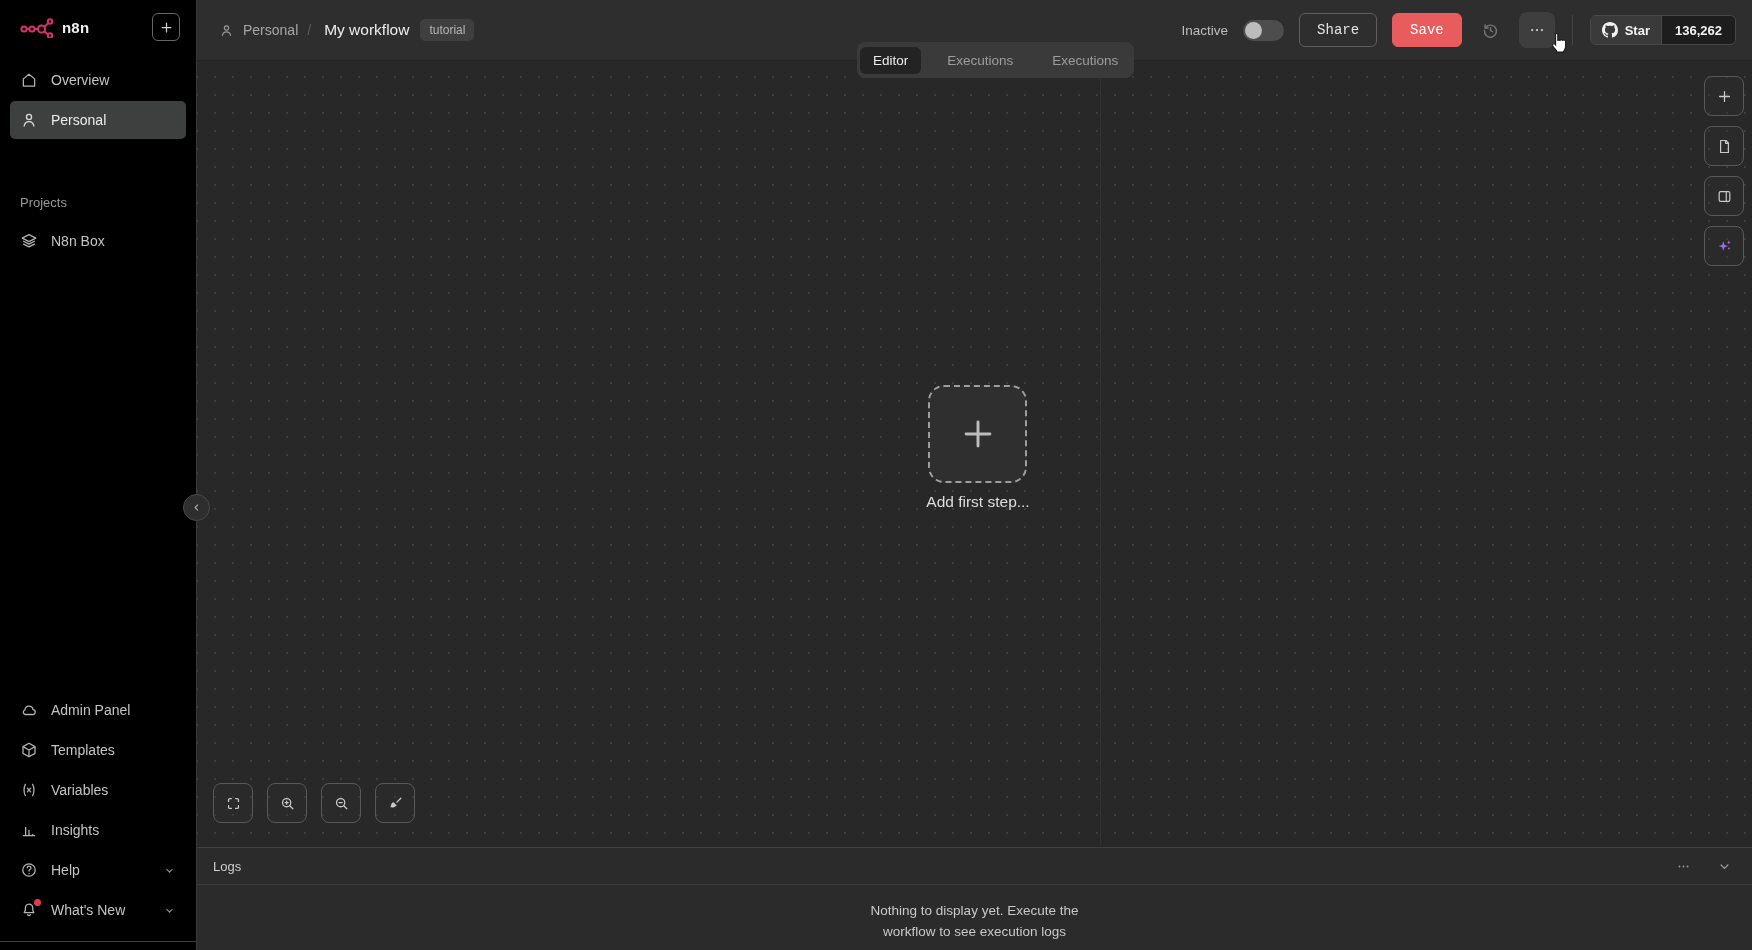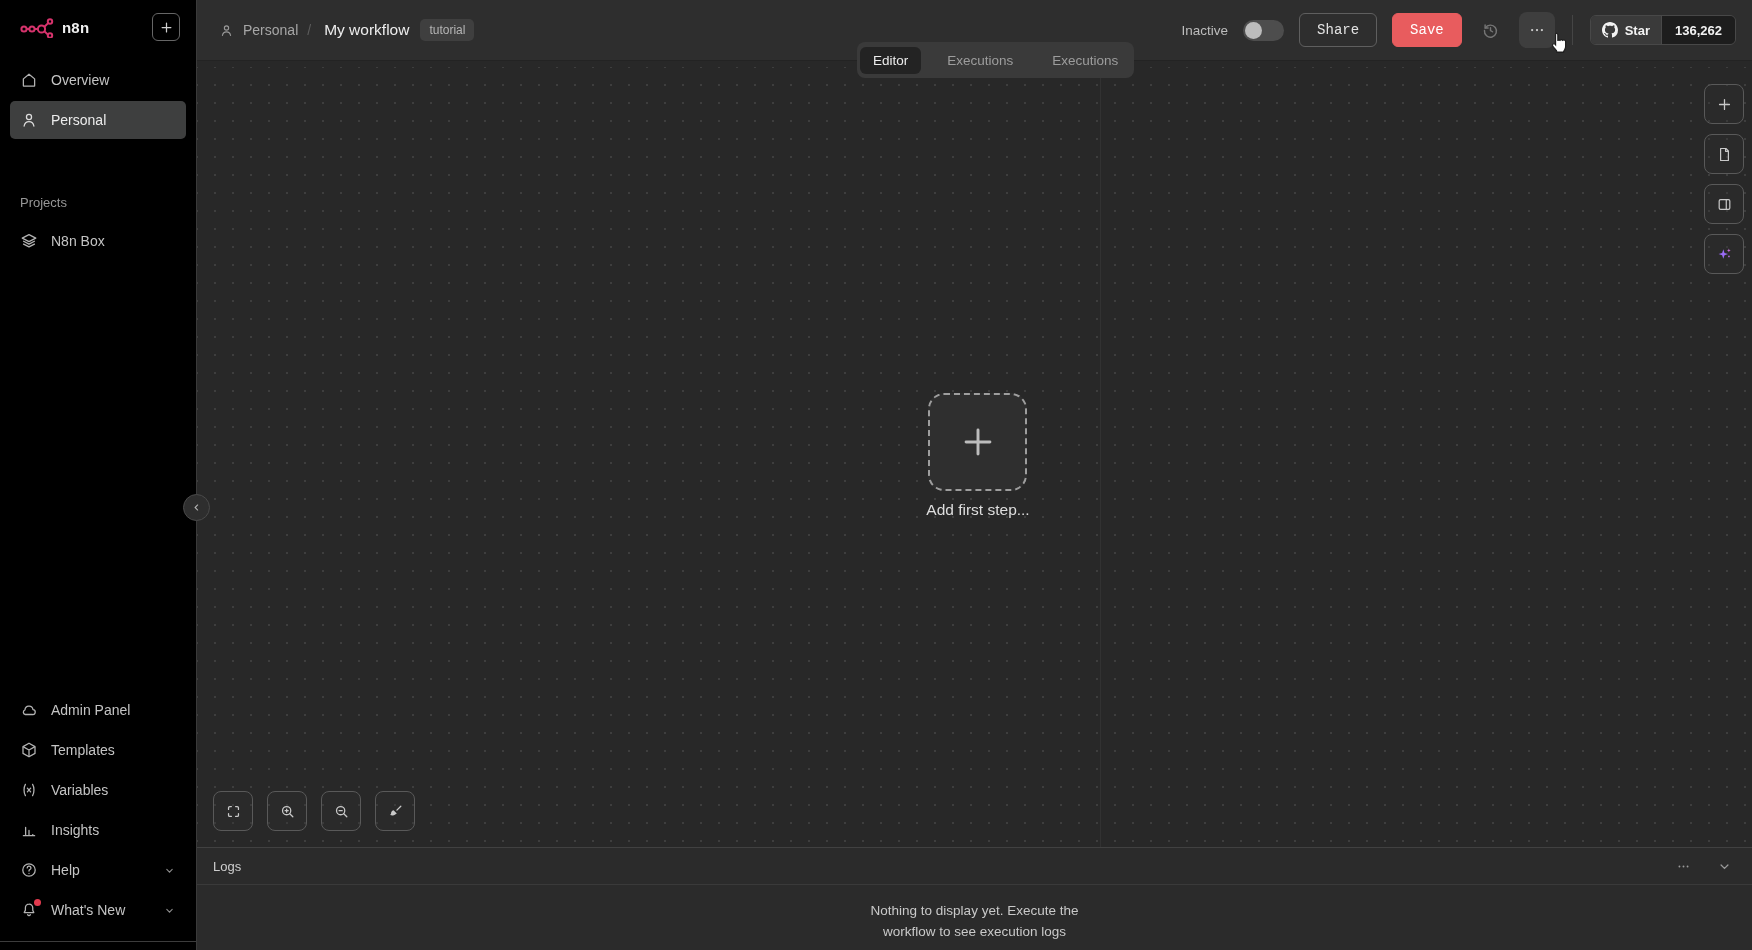--- a/index.html
+++ b/index.html
@@ -87,21 +87,21 @@
   
   .tabs {
     position:absolute; left:857px; top:42px; height:36px; background:#3a3a3a;
     border-radius:8px; display:flex; align-items:center; padding:3px; gap:13px; z-index:9;
   }
   .tab { padding:6px 13px; font-size:13.5px; color:#9d9d9d; border-radius:6px; cursor:pointer; }
   .tab.active { background:#232323; color:#ececec; }
 
   
   .canvas {
-    position:absolute; left:197px; top:67px; right:0; height:786px; background:#282828;
+    position:absolute; left:197px; top:59px; right:0; height:786px; background:#282828;
     background-image:radial-gradient(circle, #3e3e3e 1.1px, transparent 1.3px);
     background-size:18px 18px; background-position:9px 9px; overflow:hidden;
   }
   .split-line { position:absolute; left:903px; top:0; bottom:0; width:1px; background:rgba(255,255,255,0.05); }
   .add-step-box {
     position:absolute; left:731px; top:326px; width:99px; height:98px;
     border:2px dashed #9e9e9e; border-radius:16px; background:#2f2f2f;
     display:grid; place-items:center; cursor:pointer;
   }
   .add-step-label {

